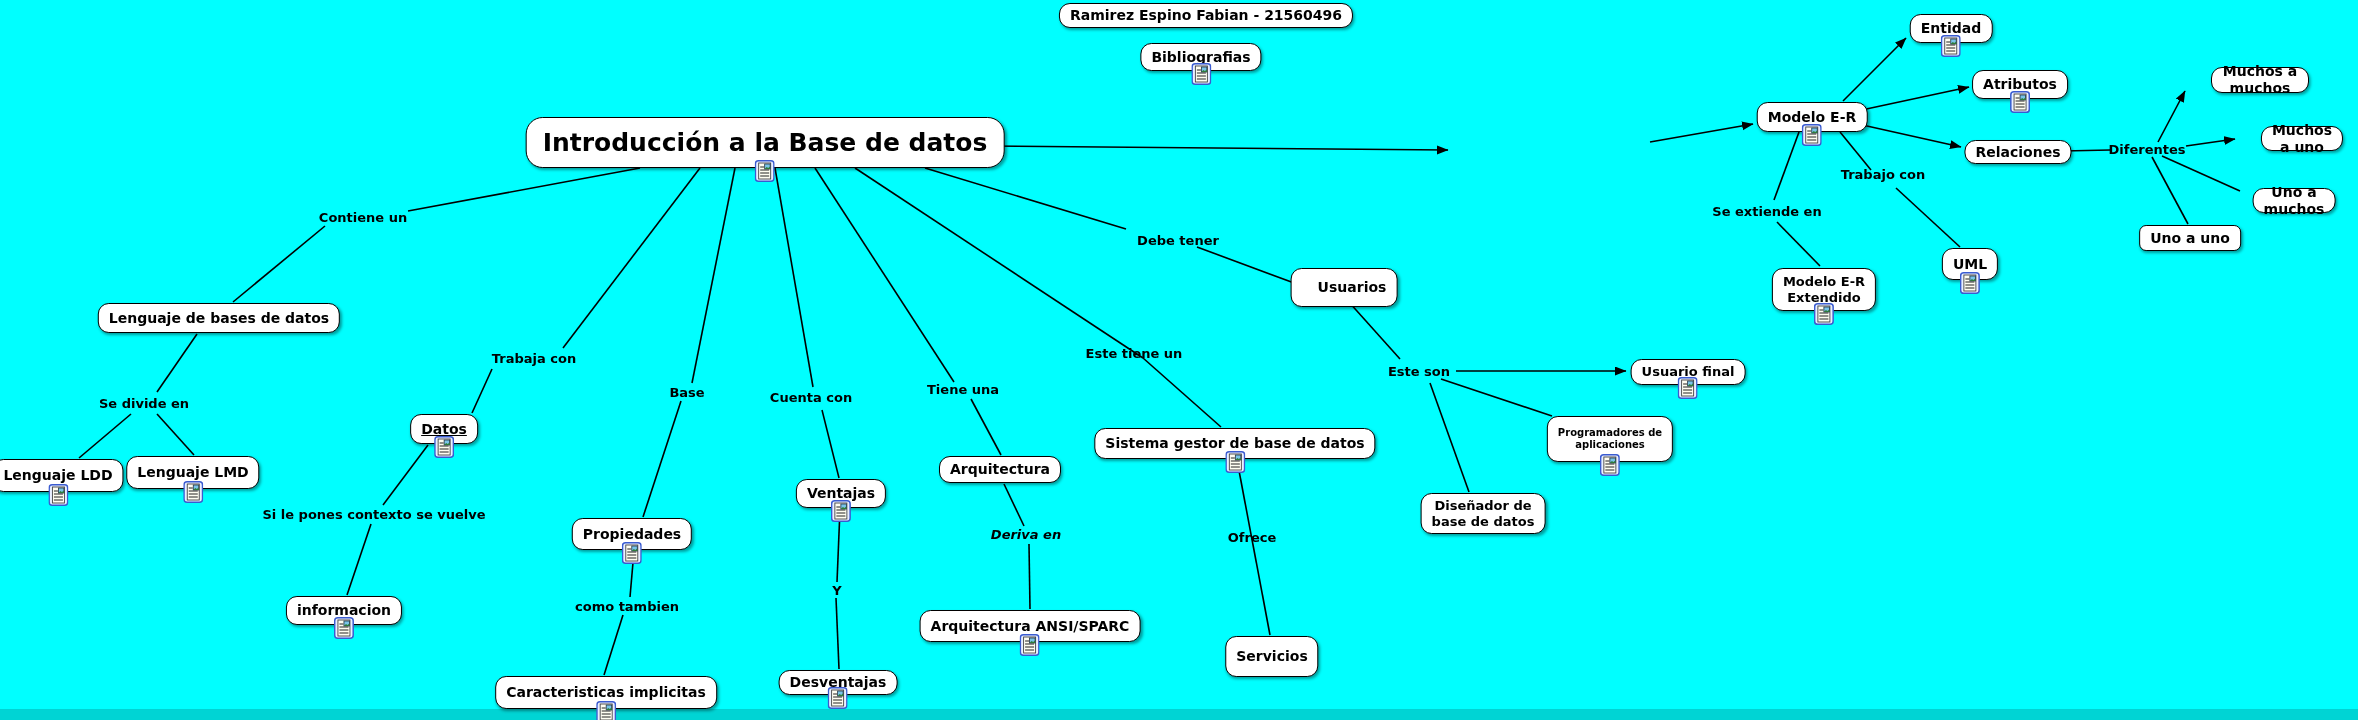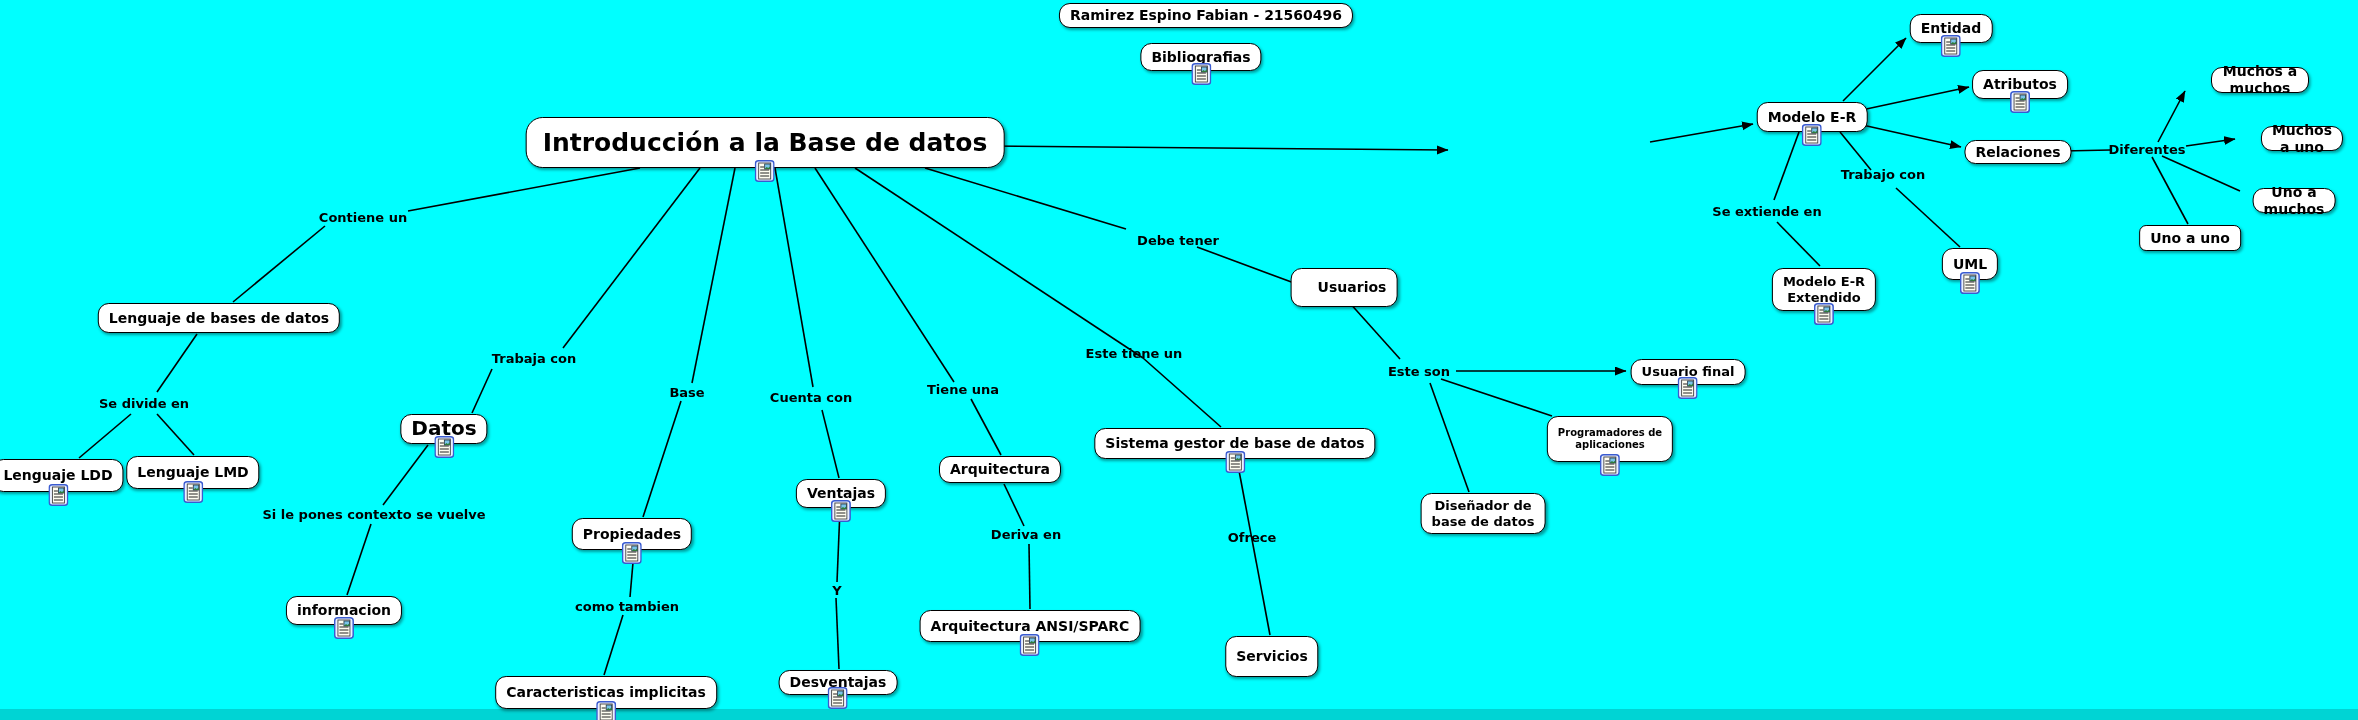--- a/index.html
+++ b/index.html
@@ -267,21 +267,21 @@
     <div class="node" style="left: 606px; top: 676px; height: 33px; font-size: 14px;"><span>Caracteristicas implicitas</span><span class="res-icon"><svg width="20" height="22" viewBox="0 0 20 22">
           <rect x="0.75" y="0.75" width="18.5" height="20.5" rx="3" fill="#e9efff" stroke="#3a5bd0" stroke-width="1.5"></rect>
           <rect x="4" y="3" width="12" height="16" fill="#fffef2" stroke="#444" stroke-width="0.9"></rect>
           <line x1="5.5" y1="7" x2="9.5" y2="7" stroke="#222" stroke-width="1"></line>
           <line x1="5.5" y1="10" x2="14.5" y2="10" stroke="#222" stroke-width="1"></line>
           <line x1="5.5" y1="13" x2="14.5" y2="13" stroke="#222" stroke-width="1"></line>
           <line x1="5.5" y1="16" x2="14.5" y2="16" stroke="#222" stroke-width="1"></line>
           <rect x="10" y="4" width="5.5" height="5" fill="#79c4e8" stroke="#223344" stroke-width="0.8"></rect>
           <path d="M10 9 l2 -2 l1.5 1 l2 -1.5 v2.5 z" fill="#2f7d3a"></path>
         </svg></span></div>
-    <div class="node" style="left: 444px; top: 414px; height: 30px; font-size: 20px;"><span>Datos</span><span class="res-icon"><svg width="20" height="22" viewBox="0 0 20 22">
+    <div class="node" style="left: 444px; top: 414px; height: 30px; font-size: 14px; text-decoration: underline;"><span>Datos</span><span class="res-icon"><svg width="20" height="22" viewBox="0 0 20 22">
           <rect x="0.75" y="0.75" width="18.5" height="20.5" rx="3" fill="#e9efff" stroke="#3a5bd0" stroke-width="1.5"></rect>
           <rect x="4" y="3" width="12" height="16" fill="#fffef2" stroke="#444" stroke-width="0.9"></rect>
           <line x1="5.5" y1="7" x2="9.5" y2="7" stroke="#222" stroke-width="1"></line>
           <line x1="5.5" y1="10" x2="14.5" y2="10" stroke="#222" stroke-width="1"></line>
           <line x1="5.5" y1="13" x2="14.5" y2="13" stroke="#222" stroke-width="1"></line>
           <line x1="5.5" y1="16" x2="14.5" y2="16" stroke="#222" stroke-width="1"></line>
           <rect x="10" y="4" width="5.5" height="5" fill="#79c4e8" stroke="#223344" stroke-width="0.8"></rect>
           <path d="M10 9 l2 -2 l1.5 1 l2 -1.5 v2.5 z" fill="#2f7d3a"></path>
         </svg></span></div>
     <div class="node" style="left: 344px; top: 596px; height: 29px; font-size: 14px;"><span>informacion</span><span class="res-icon"><svg width="20" height="22" viewBox="0 0 20 22">
@@ -317,21 +317,21 @@
         </svg></span></div>
     <div class="link-label" style="left: 363px; top: 217px;">Contiene un</div>
     <div class="link-label" style="left: 144px; top: 403px;">Se divide en</div>
     <div class="link-label" style="left: 534px; top: 358px;">Trabaja con</div>
     <div class="link-label" style="left: 374px; top: 514px;">Si le pones contexto se vuelve</div>
     <div class="link-label" style="left: 687px; top: 392px;">Base</div>
     <div class="link-label" style="left: 627px; top: 606px;">como tambien</div>
     <div class="link-label" style="left: 811px; top: 397px;">Cuenta con</div>
     <div class="link-label" style="left: 837px; top: 590px;">Y</div>
     <div class="link-label" style="left: 963px; top: 389px;">Tiene una</div>
-    <div class="link-label" style="left: 1026px; top: 534px;">Deriva en</div>
+    <div class="link-label" style="left: 1026px; top: 534px; font-style: italic;">Deriva en</div>
     <div class="link-label" style="left: 1134px; top: 353px;">Este tiene un</div>
     <div class="link-label" style="left: 1252px; top: 537px;">Ofrece</div>
     <div class="link-label" style="left: 1178px; top: 240px;">Debe tener</div>
     <div class="link-label" style="left: 1419px; top: 371px;">Este son</div>
     <div class="link-label" style="left: 1767px; top: 211px;">Se extiende en</div>
     <div class="link-label" style="left: 1883px; top: 174px;">Trabajo con</div>
     <div class="link-label" style="left: 2147px; top: 149px;">Diferentes</div>
   </div>
 
 </body></html>

